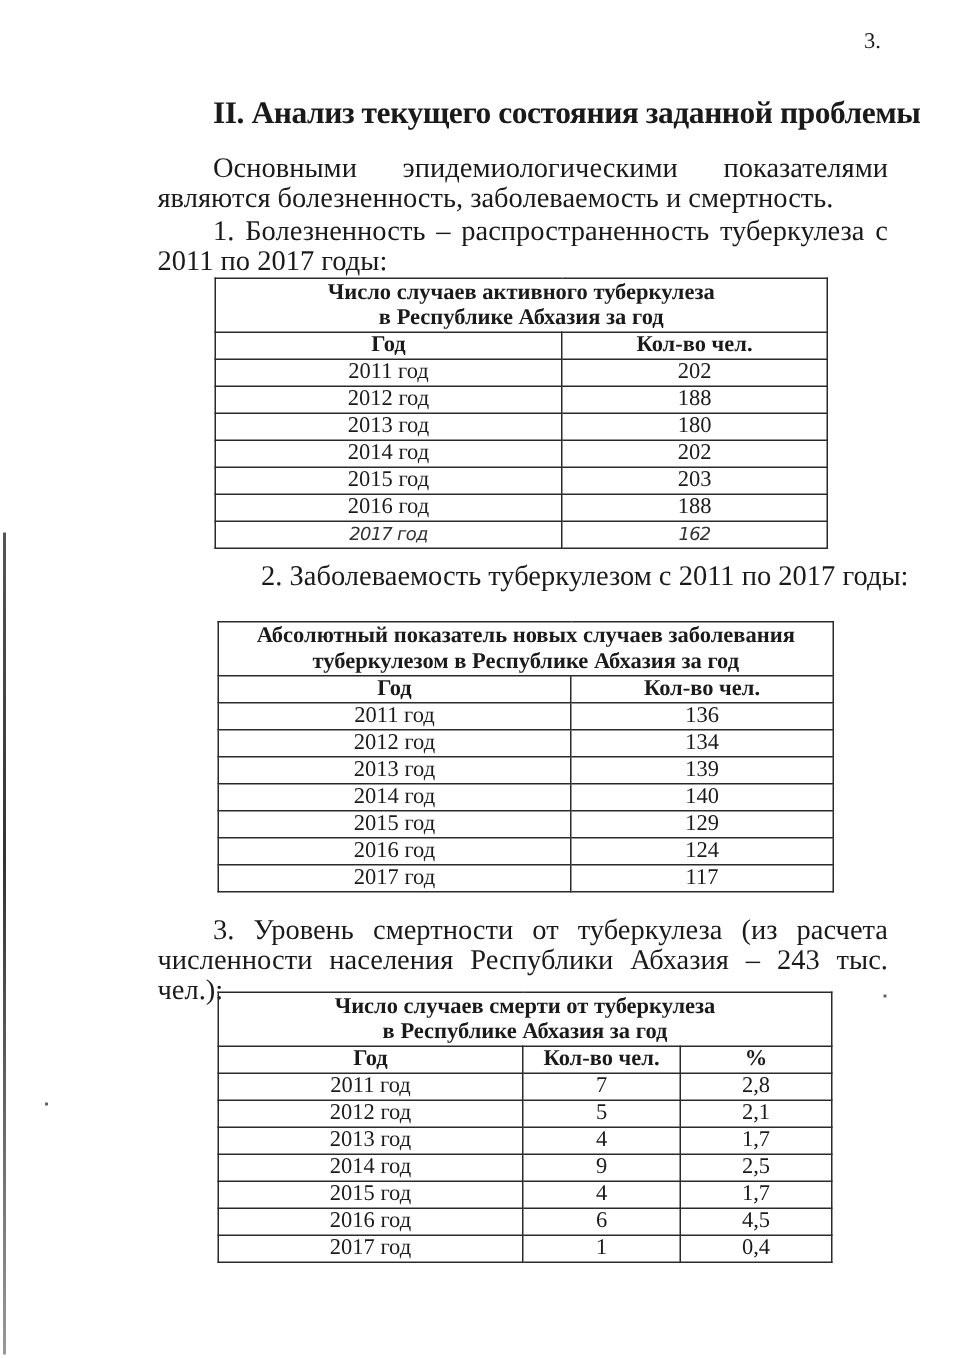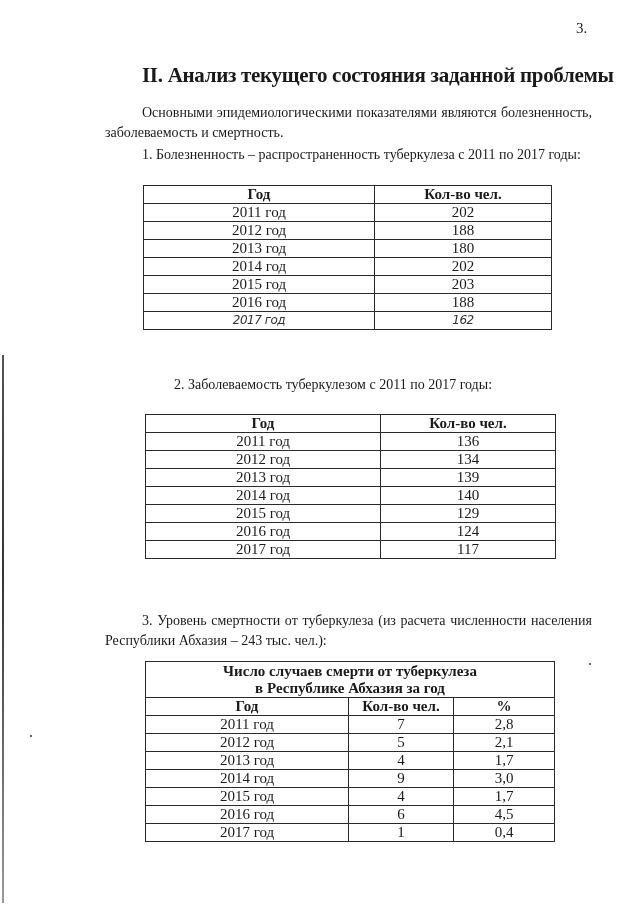--- a/index.html
+++ b/index.html
@@ -14,21 +14,21 @@
   }
   .scan-dot { position: absolute; width: 2px; height: 2px; background: #666; }
   .page-number {
     position: absolute; left: 576px; top: 20px; font-size: 15px;
   }
   .section-title {
     position: absolute; left: 142px; top: 63px; font-size: 21px; font-weight: bold;
     letter-spacing: -0.3px;
   }
   .para {
-    position: absolute; left: 105px; width: 487px; font-size: 14px; line-height: 20px;
+    position: absolute; left: 105px; width: 487px; font-size: 19px; line-height: 20px;
     text-align: justify; text-align-last: left;
   }
   .para .indent { display: inline-block; width: 37px; }
   .para1 { top: 103px; }
   .para2 { top: 135px; }
   .para3 { top: 375px; left: 142px; width: 450px; margin-left: 32px; }
   .para4 { top: 611px; }
 
   table.data {
     position: absolute; border-collapse: collapse; font-size: 15px;
@@ -68,20 +68,26 @@
 <div class="para para1"><span class="indent"></span><span>Основными эпидемиологическими показателями являются болезненность, заболеваемость и смертность.</span></div>
 
 <div class="para para2" style="top:145px;"><span class="indent"></span><span>1. Болезненность – распространенность туберкулеза с 2011 по 2017 годы:</span></div>
 
 <table class="data" id="t1">
   <colgroup>
       <col class="c1">
       <col class="c2">
     </colgroup>
   <tbody>
+      <tr>
+    <th class="caption-cell" colspan="2">
+      <div>Число случаев активного туберкулеза</div>
+      <div>в Республике Абхазия за год</div>
+    </th>
+  </tr>
   <tr>
     <th class="col-head">Год</th>
     <th class="col-head">Кол-во чел.</th>
   </tr>
   <tr>
         <td>2011 год</td>
         <td>202</td>
       </tr>
   <tr>
         <td>2012 год</td>
@@ -111,20 +117,26 @@
   </table>
 
 <div class="para para3">2. Заболеваемость туберкулезом с 2011 по 2017 годы:</div>
 
 <table class="data" id="t2">
   <colgroup>
       <col class="c1">
       <col class="c2">
     </colgroup>
   <tbody>
+      <tr>
+    <th class="caption-cell" colspan="2">
+      <div>Абсолютный показатель новых случаев заболевания</div>
+      <div>туберкулезом в Республике Абхазия за год</div>
+    </th>
+  </tr>
   <tr>
     <th class="col-head">Год</th>
     <th class="col-head">Кол-во чел.</th>
   </tr>
   <tr>
         <td>2011 год</td>
         <td>136</td>
       </tr>
   <tr>
         <td>2012 год</td>
@@ -184,21 +196,21 @@
         <td>2,1</td>
       </tr>
   <tr>
         <td>2013 год</td>
         <td>4</td>
         <td>1,7</td>
       </tr>
   <tr>
         <td>2014 год</td>
         <td>9</td>
-        <td>3,0</td>
+        <td>2,5</td>
       </tr>
   <tr>
         <td>2015 год</td>
         <td>4</td>
         <td>1,7</td>
       </tr>
   <tr>
         <td>2016 год</td>
         <td>6</td>
         <td>4,5</td>

